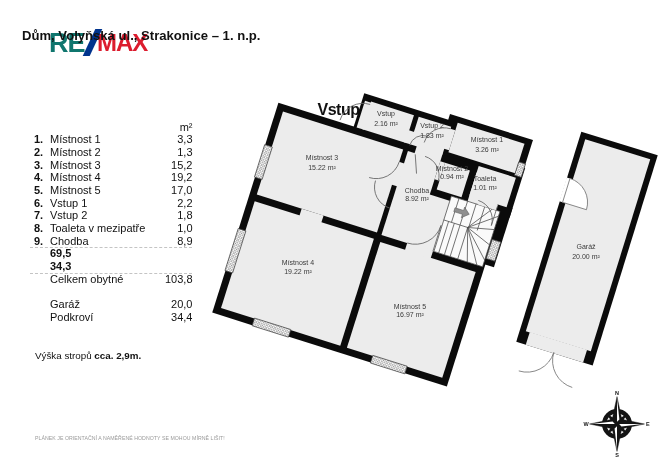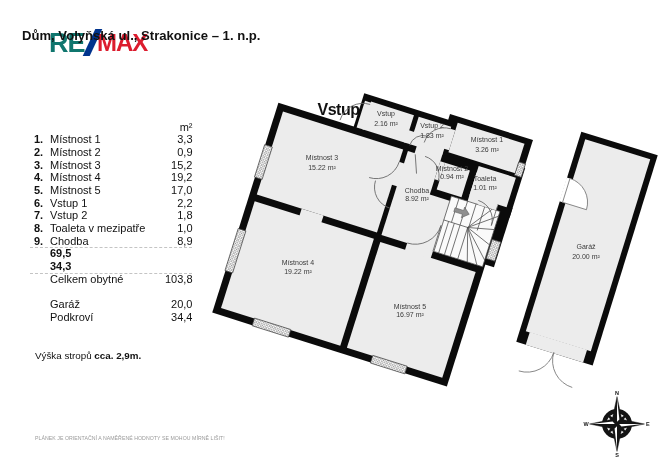--- a/index.html
+++ b/index.html
@@ -31,21 +31,21 @@
       <span class="lv">m²</span>
     </div>
   <div class="lr">
       <span class="ln">1.</span>
       <span class="lt">Místnost 1</span>
       <span class="lv">3,3</span>
     </div>
   <div class="lr">
       <span class="ln">2.</span>
       <span class="lt">Místnost 2</span>
-      <span class="lv">0,9</span>
+      <span class="lv">1,3</span>
     </div>
   <div class="lr">
       <span class="ln">3.</span>
       <span class="lt">Místnost 3</span>
       <span class="lv">15,2</span>
     </div>
   <div class="lr">
       <span class="ln">4.</span>
       <span class="lt">Místnost 4</span>
       <span class="lv">19,2</span>

